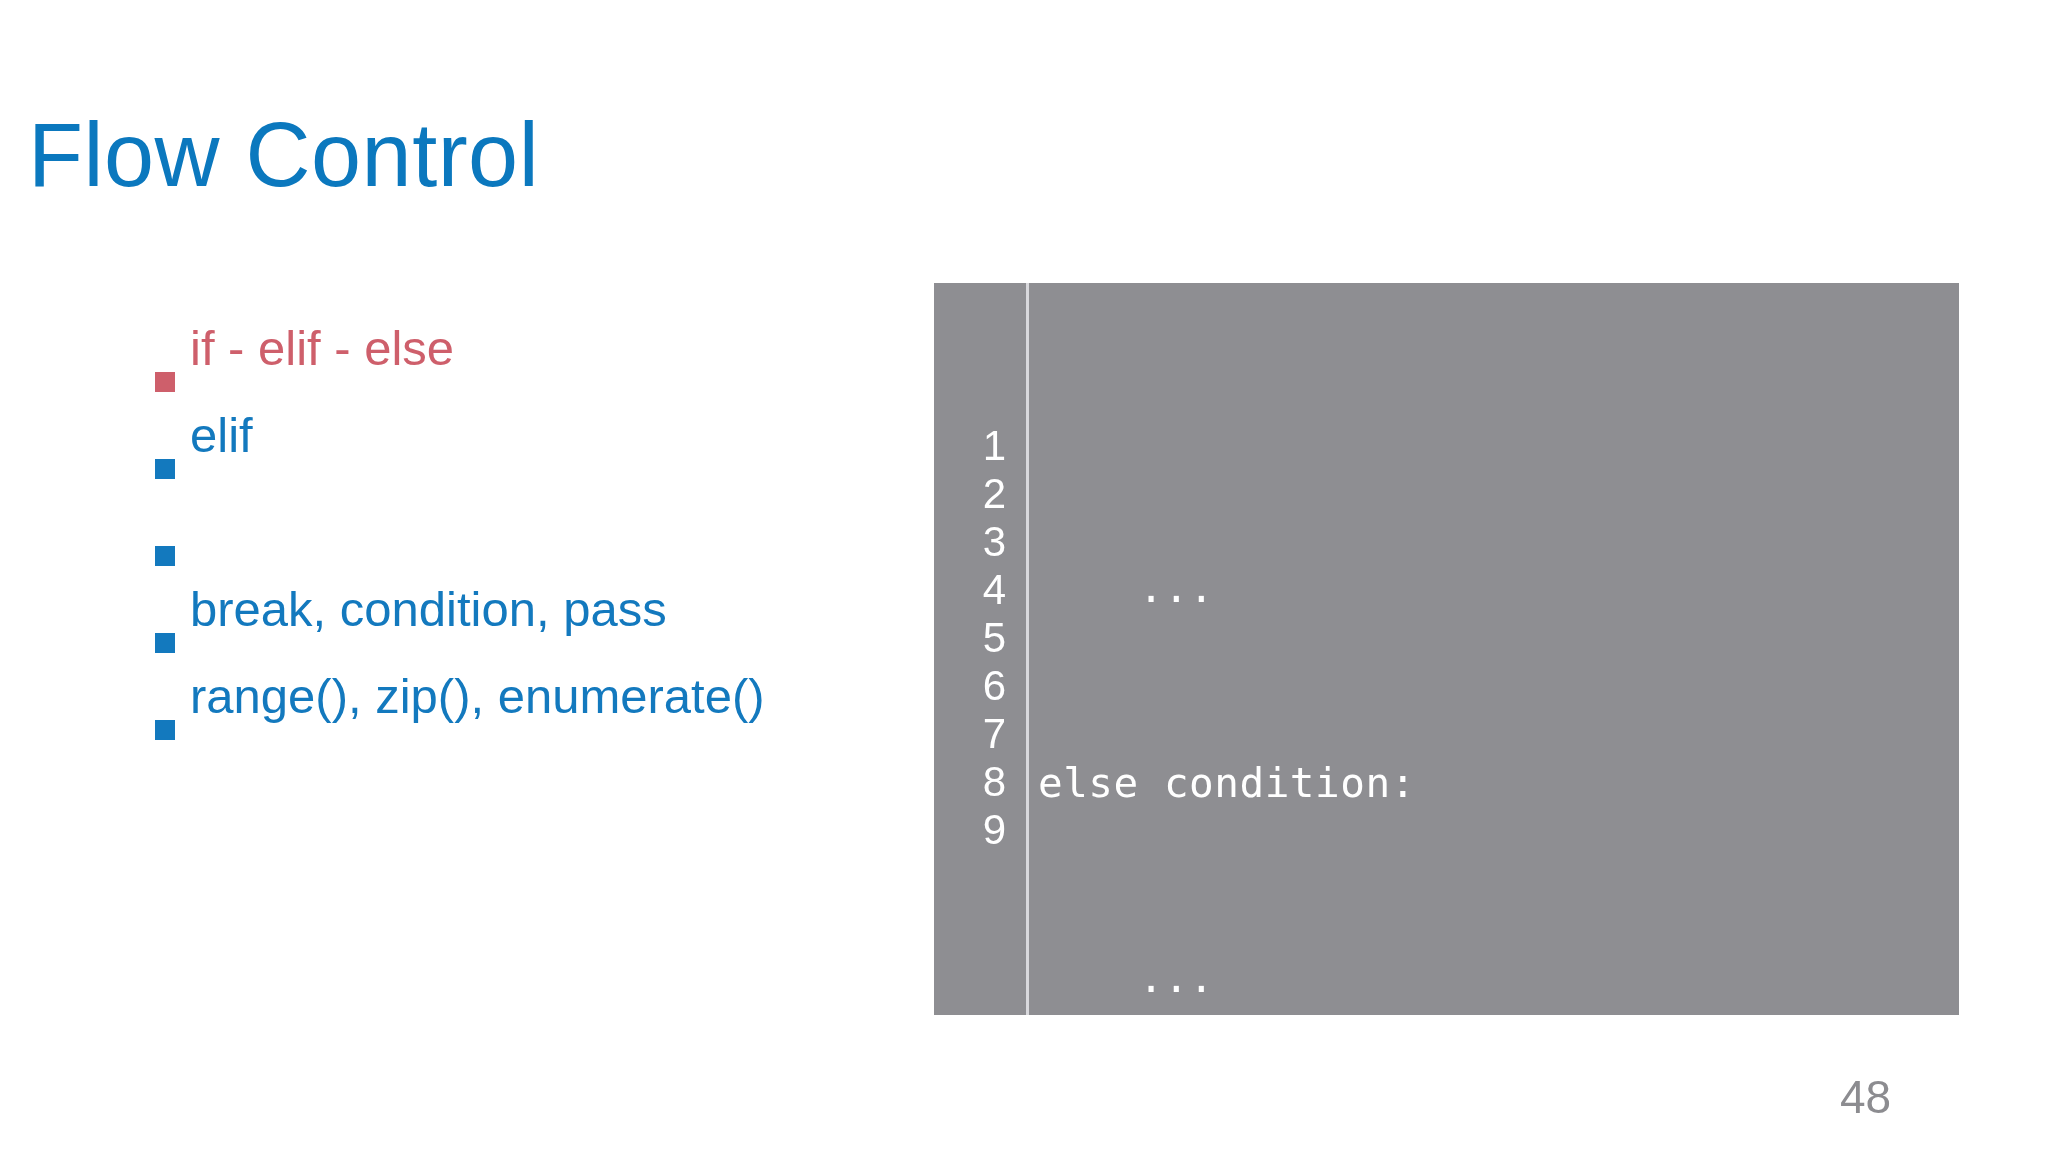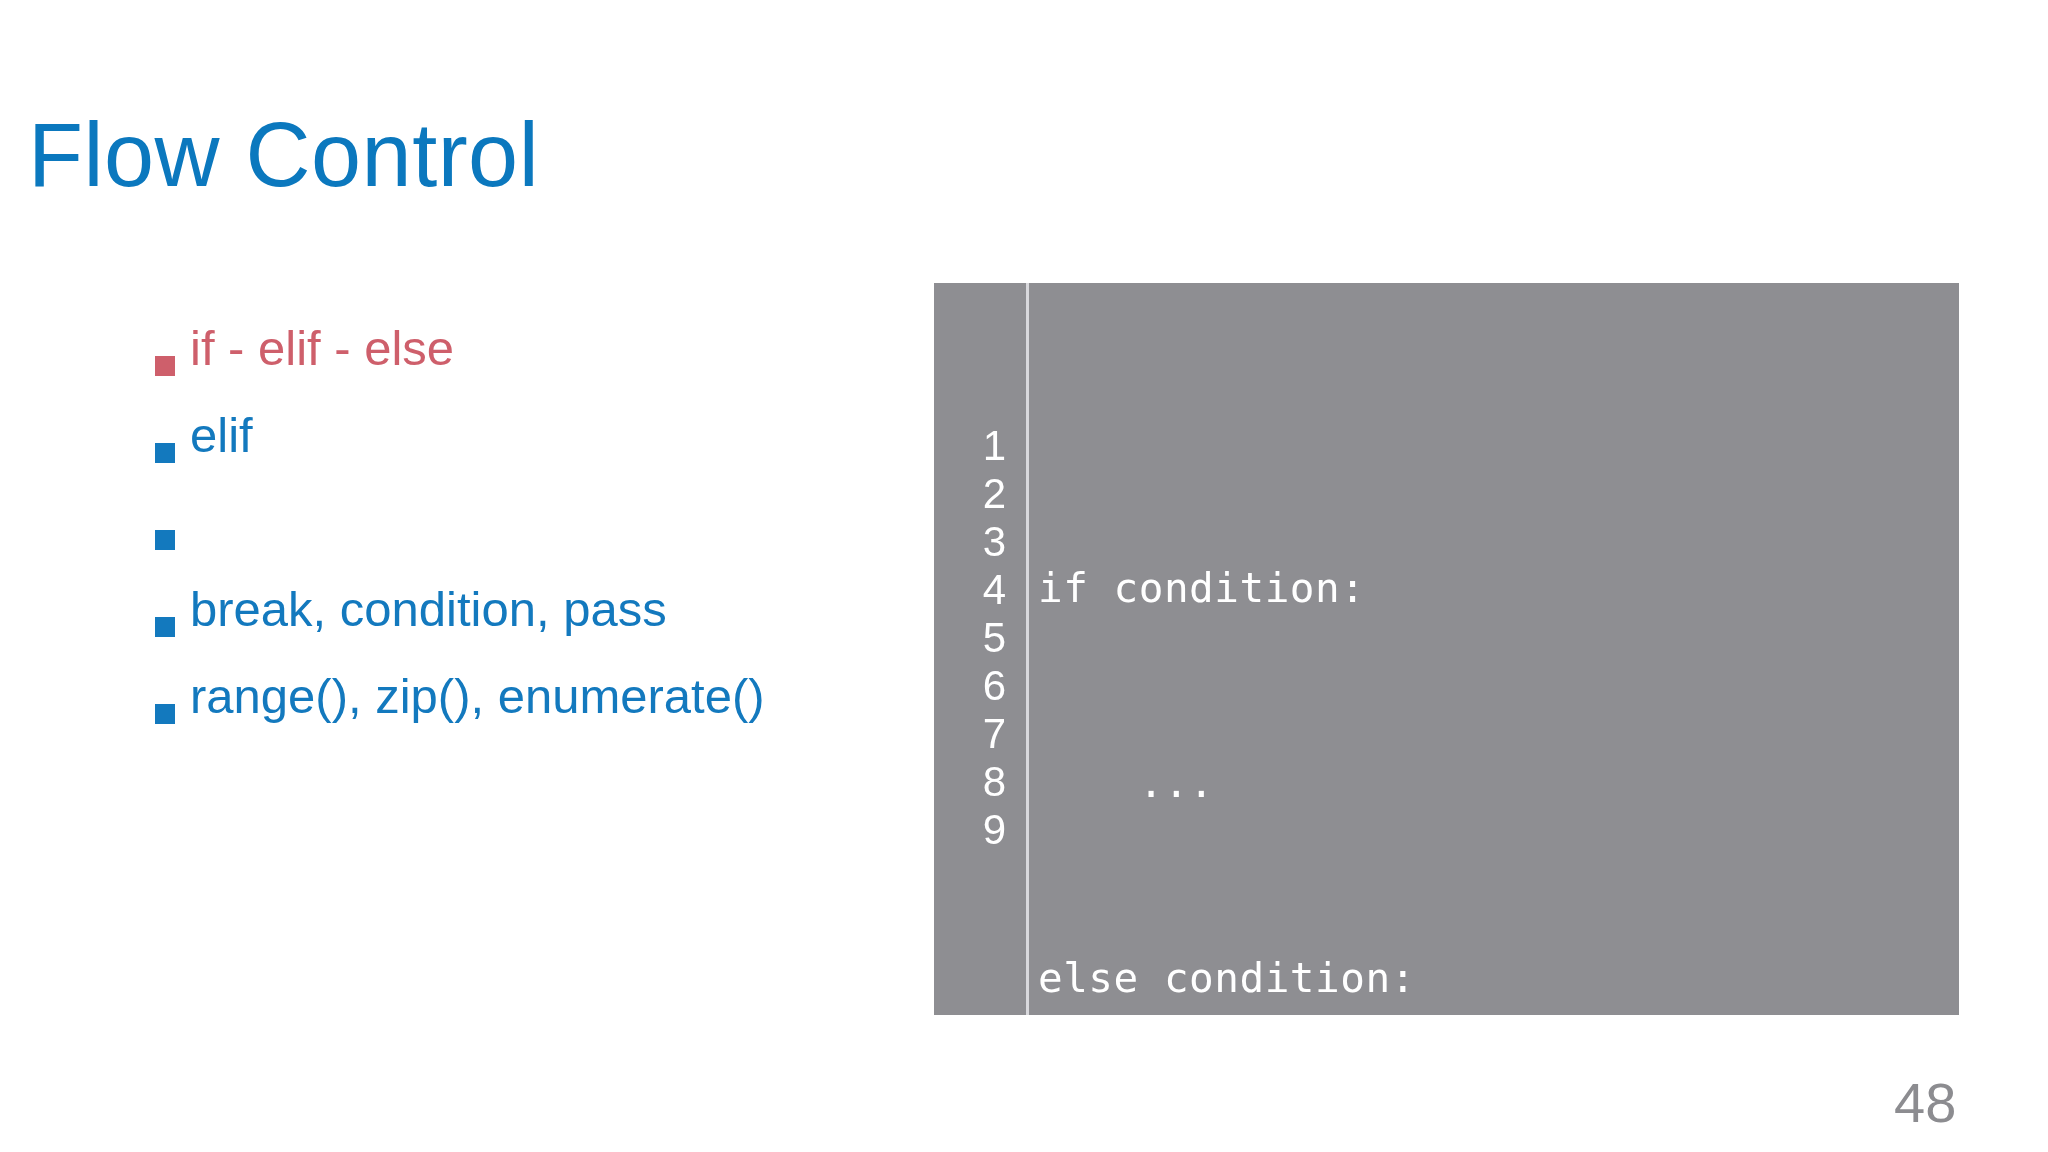--- a/index.html
+++ b/index.html
@@ -35,21 +35,21 @@
 
   
   #bullet-list {
     position: absolute;
     left: 155px;
     top: 305px;
     width: 760px;
   }
   .bullet-row {
     display: flex;
-    align-items: center;
+    align-items: flex-end;
     height: 87px;
     line-height: 87px;
     white-space: nowrap;
   }
   .bullet-marker {
     display: inline-block;
     width: 20px;
     height: 20px;
     flex: 0 0 20px;
     margin-top: 34px;
@@ -112,24 +112,24 @@
     letter-spacing: 0.5px;
   }
   .code-line {
     height: 65px;
     white-space: pre;
   }
 
   
   #page-number {
     position: absolute;
-    left: 1894px;
+    left: 1840px;
     top: 1070px;
     font-family: "Liberation Sans", sans-serif;
-    font-size: 56px;
+    font-size: 46px;
     color: #8C8C90;
   }
 </style>
 </head>
 <body>
 
 <div id="slide">
 
   <div id="slide-title">Flow Control</div>
 
@@ -171,21 +171,20 @@
       <span class="gutter-num" style="top:334px">5</span>
       <span class="gutter-num" style="top:382px">6</span>
       <span class="gutter-num" style="top:430px">7</span>
       <span class="gutter-num" style="top:478px">8</span>
       <span class="gutter-num" style="top:526px">9</span>
     </div>
 
     <div id="gutter-divider"></div>
 
     <div id="code-text">
-      <div class="code-line">if condition:</div>
       <div class="code-line">    ...</div>
       <div class="code-line">else condition:</div>
       <div class="code-line">    ...</div>
       
       
       
       
     </div>
 
   </div>

